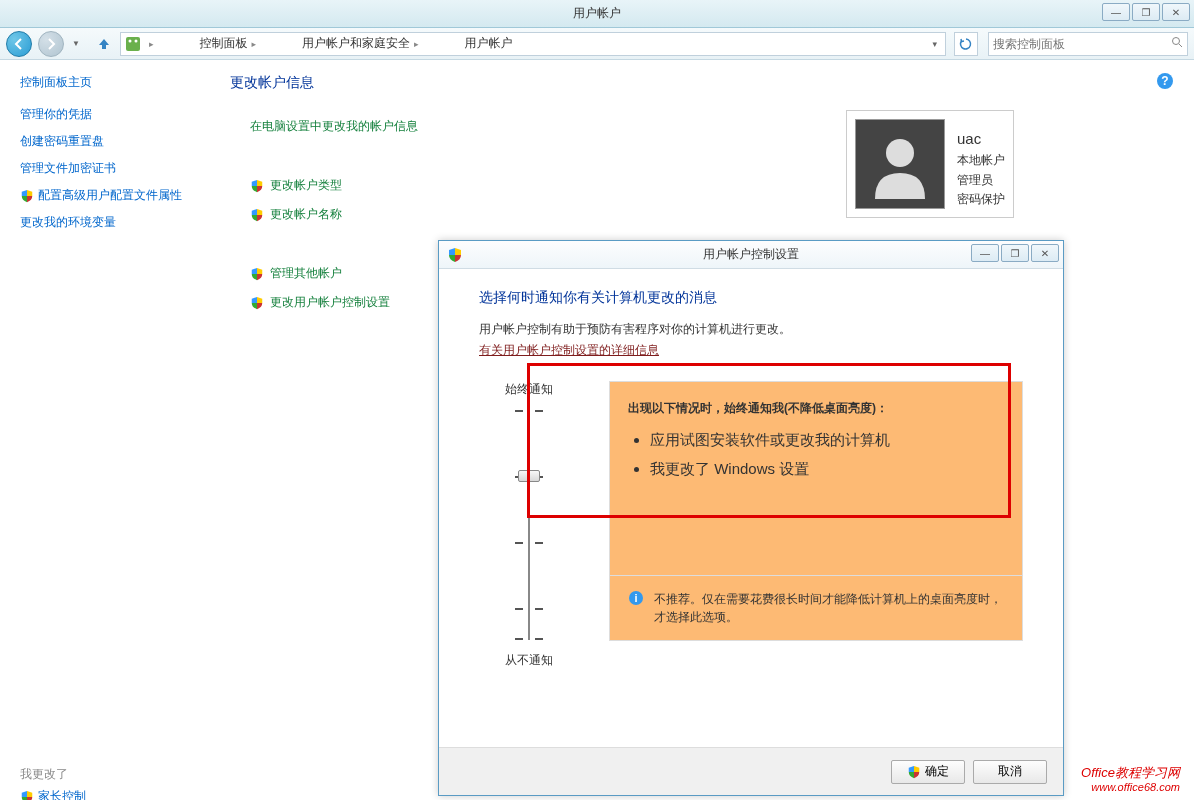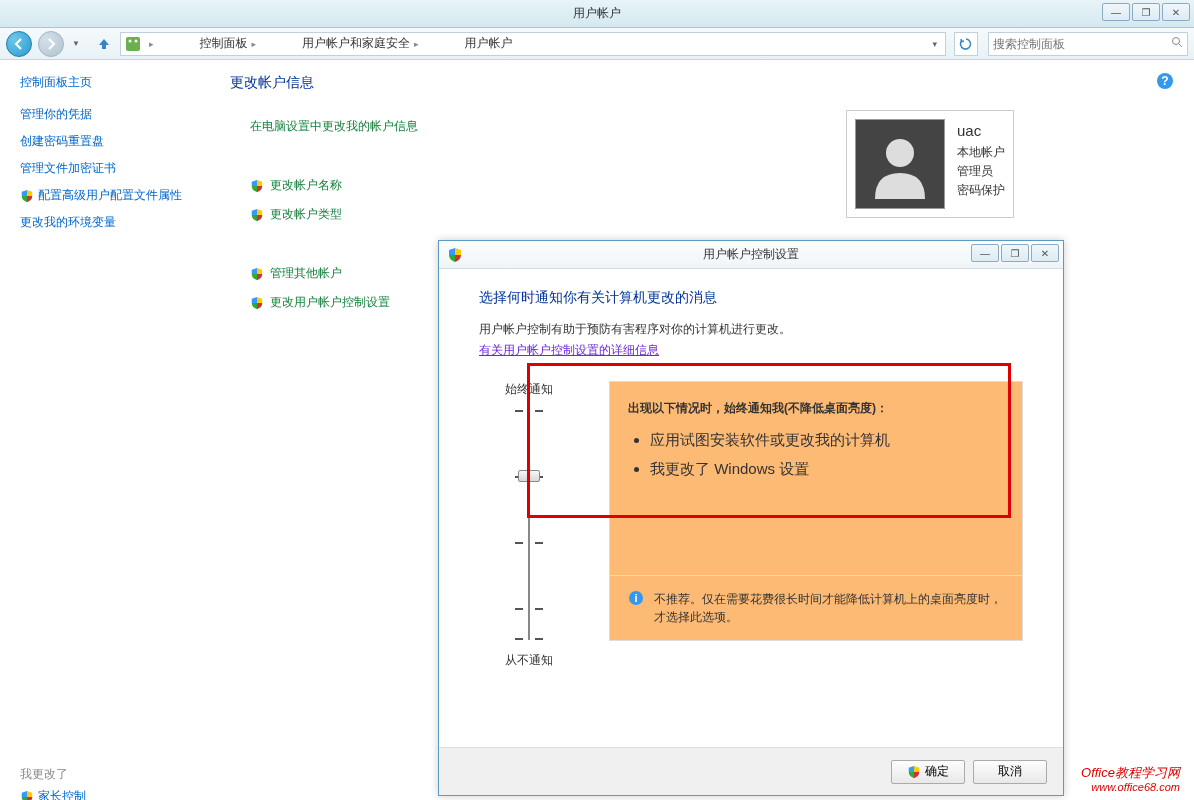--- a/index.html
+++ b/index.html
@@ -34,39 +34,39 @@
 .sidebar { width: 210px; padding: 14px 10px; background: #fff; }
 .sidebar-title { font-size: 12px; color: #0066cc; margin-bottom: 10px; padding-left: 10px; }
 .sidebar-link { font-size: 12px; color: #0066cc; padding: 5px 10px; cursor: pointer; display: flex; align-items: center; gap: 4px; }
 .sidebar-seealso { margin-top: 530px; font-size: 12px; color: #888; padding-left: 10px; }
 
 .content { flex: 1; padding: 14px 20px; position: relative; }
 .content h1 { font-size: 14px; color: #003399; font-weight: normal; margin-bottom: 20px; }
 .content-link { font-size: 12px; color: #15803d; padding: 6px 0; cursor: pointer; display: flex; align-items: center; gap: 6px; margin-left: 20px; }
 .link-group { margin-bottom: 30px; }
 
-.account-card { position: absolute; top: 50px; right: 180px; border: 1px solid #ccc; padding: 8px; display: flex; align-items: flex-start; gap: 12px; background: #fff; }
+.account-card { position: absolute; top: 50px; right: 180px; border: 1px solid #ccc; padding: 8px; display: flex; align-items: flex-end; gap: 12px; background: #fff; }
 .avatar-box { width: 90px; height: 90px; background: #444; border: 1px solid #999; display: flex; align-items: center; justify-content: center; }
 .avatar-svg { width: 70px; height: 70px; }
 .account-info { font-size: 12px; color: #333; line-height: 1.6; }
 .account-name { font-size: 15px; }
 
 .help-icon { position: absolute; top: 12px; right: 20px; width: 18px; height: 18px; cursor: pointer; }
 
 
 .dialog { position: absolute; top: 240px; left: 438px; width: 626px; height: 556px; background: #fff; border: 1px solid #5a9bc4; box-shadow: 0 0 8px rgba(0,0,0,0.2); }
 .dialog-titlebar { height: 28px; background: linear-gradient(#fdfdfe,#eef5f9); border-bottom: 1px solid #d0dce4; display: flex; align-items: center; padding: 0 8px; position: relative; }
 .dialog-title-icon { width: 16px; height: 16px; margin-right: 8px; }
 .dialog-title { font-size: 12px; color: #333; position: absolute; left: 50%; transform: translateX(-50%); }
 .dialog-controls { position: absolute; right: 4px; top: 3px; display: flex; gap: 2px; }
 
 .dialog-body { padding: 20px 40px; }
 .dialog-body h2 { font-size: 14px; color: #003399; font-weight: normal; margin-bottom: 14px; }
 .dialog-desc { font-size: 12px; color: #333; margin-bottom: 2px; }
-.dialog-learn { font-size: 12px; color: #6d28d9; text-decoration: underline; cursor: pointer; }
+.dialog-learn { font-size: 12px; color: #7f1d1d; text-decoration: underline; cursor: pointer; }
 
 .slider-area { margin-top: 22px; display: flex; gap: 30px; }
 .slider-col { width: 100px; text-align: center; position: relative; }
 .slider-label-top { font-size: 12px; color: #333; margin-bottom: 12px; }
 .slider-label-bot { font-size: 12px; color: #333; margin-top: 12px; }
 .slider-track { width: 2px; height: 230px; background: #888; margin: 0 auto; position: relative; }
 .slider-tick { position: absolute; left: 50%; transform: translateX(-50%); width: 28px; height: 2px; display: flex; justify-content: space-between; }
 .slider-tick::before, .slider-tick::after { content: ''; width: 8px; height: 2px; background: #555; }
 .slider-thumb { position: absolute; left: 50%; transform: translateX(-50%); width: 22px; height: 12px; background: linear-gradient(#f8f8f8,#d8d8d8); border: 1px solid #888; border-radius: 2px; cursor: pointer; }
 
@@ -204,30 +204,30 @@
         </div>
       </div>
     <div class="link-group" id="group2">
         <div class="content-link">
           <svg class="shield" width="14" height="14" viewBox="0 0 16 16">
             <path class="s1" d="M8 1 L14 3 L14 8 L8 8 Z"></path>
             <path class="s2" d="M8 1 L2 3 L2 8 L8 8 Z"></path>
             <path class="s3" d="M8 8 L14 8 Q14 13 8 15 Z"></path>
             <path class="s4" d="M8 8 L2 8 Q2 13 8 15 Z"></path>
           </svg>
+          <span>更改帐户类型</span>
+        </div>
+        <div class="content-link">
+          <svg class="shield" width="14" height="14" viewBox="0 0 16 16">
+            <path class="s1" d="M8 1 L14 3 L14 8 L8 8 Z"></path>
+            <path class="s2" d="M8 1 L2 3 L2 8 L8 8 Z"></path>
+            <path class="s3" d="M8 8 L14 8 Q14 13 8 15 Z"></path>
+            <path class="s4" d="M8 8 L2 8 Q2 13 8 15 Z"></path>
+          </svg>
           <span>更改帐户名称</span>
-        </div>
-        <div class="content-link">
-          <svg class="shield" width="14" height="14" viewBox="0 0 16 16">
-            <path class="s1" d="M8 1 L14 3 L14 8 L8 8 Z"></path>
-            <path class="s2" d="M8 1 L2 3 L2 8 L8 8 Z"></path>
-            <path class="s3" d="M8 8 L14 8 Q14 13 8 15 Z"></path>
-            <path class="s4" d="M8 8 L2 8 Q2 13 8 15 Z"></path>
-          </svg>
-          <span>更改帐户类型</span>
         </div>
       </div>
     <div class="link-group" id="group3">
         <div class="content-link">
           <svg class="shield" width="14" height="14" viewBox="0 0 16 16">
             <path class="s1" d="M8 1 L14 3 L14 8 L8 8 Z"></path>
             <path class="s2" d="M8 1 L2 3 L2 8 L8 8 Z"></path>
             <path class="s3" d="M8 8 L14 8 Q14 13 8 15 Z"></path>
             <path class="s4" d="M8 8 L2 8 Q2 13 8 15 Z"></path>
           </svg>

